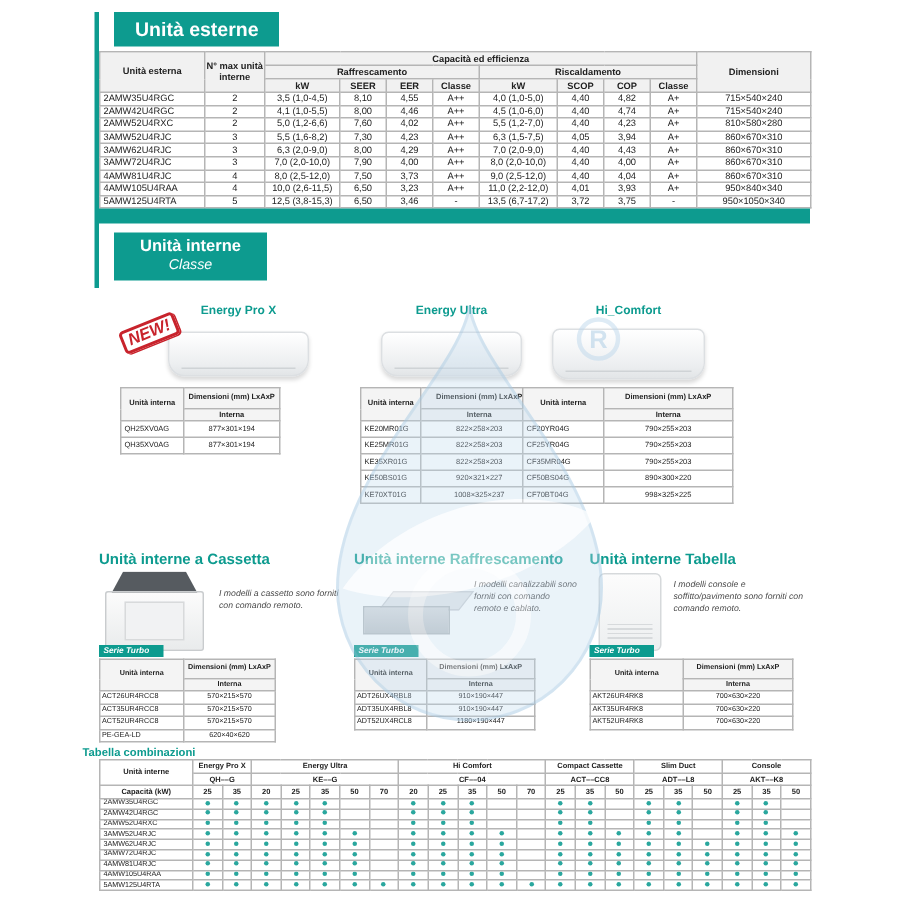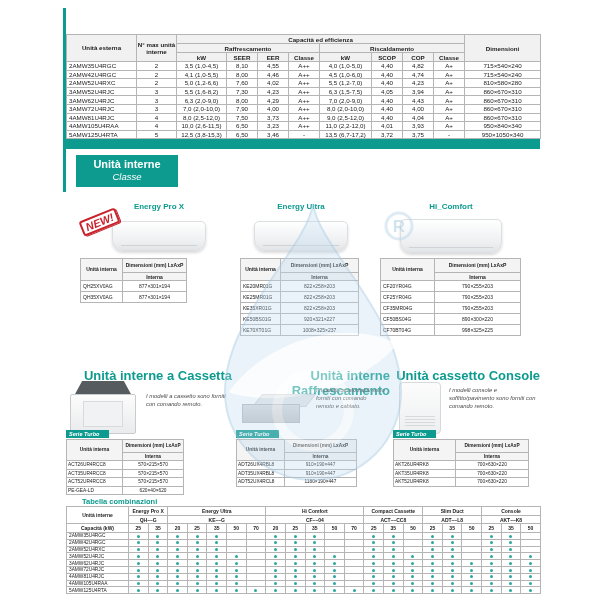--- a/index.html
+++ b/index.html
@@ -22,21 +22,21 @@
   #outdoor-table td{height:7.6px;background:#fff;}
   #outdoor-table td.left{text-align:left;padding-left:2px;}
 
   .teal-bar{position:absolute;left:66px;top:139px;width:474px;height:10px;background:var(--teal,#0d9b8f);}
 
   
   #families{position:absolute;left:0;top:202px;width:600px;height:160px;}
   .family{position:absolute;top:0;}
   #family-0{left:80px;width:158px;}
   #family-1{left:240px;width:122px;}
-  #family-2{left:380px;width:142px;}
+  #family-2{left:348px;width:142px;}
   .ftitle{font-size:8px;font-weight:bold;color:var(--teal,#0d9b8f);text-align:center;margin-bottom:3px;}
   .fimg{height:44px;position:relative;display:flex;align-items:center;justify-content:center;}
   .wall-unit{width:92px;height:28px;background:linear-gradient(180deg,#ffffff,#eceef0 75%,#e2e5e7);
              border:1px solid #dcdfe2;border-radius:5px 5px 11px 11px;box-shadow:0 2px 3px rgba(0,0,0,.15);position:relative;}
   .wall-unit::after{content:"";position:absolute;bottom:4px;left:8px;right:8px;height:1px;background:#cfd3d6;}
   .wall-unit.big{width:100px;height:32px;}
   .new-badge{position:absolute;left:0px;top:0px;transform:rotate(-22deg);color:var(--red,#c8232c);
              border:2px solid var(--red,#c8232c);border-radius:3px;padding:0 3px;font-weight:bold;
              font-style:italic;font-size:11px;background:rgba(255,255,255,.88);box-shadow:1px 1px 0 var(--red,#c8232c);z-index:3;}
   .ftable{font-size:5px;background:#fff;}
@@ -50,21 +50,21 @@
   #watermark{position:absolute;left:195px;top:196px;width:235px;height:300px;opacity:.5;pointer-events:none;z-index:4;}
   .wm-fill{fill:var(--wm,#bed8ec);}
   .wm-stroke{stroke:var(--wm,#bed8ec);}
 
   
   #specials{position:absolute;left:66px;top:368px;width:474px;height:132px;}
   .sblock{position:absolute;top:0;height:132px;}
   #sblock-0{left:0;width:166px;}
   #sblock-1{left:170px;width:154px;}
   #sblock-2{left:327px;width:147px;}
-  .stitle{font-size:13px;font-weight:bold;color:var(--teal,#0d9b8f);text-align:right;}
+  .stitle{font-size:10px;font-weight:bold;color:var(--teal,#0d9b8f);text-align:left;}
   .sdesc{position:absolute;font-size:5.8px;font-style:italic;color:#4a4a4a;line-height:1.4;white-space:normal;}
   .serie-tag{position:absolute;top:62px;left:0;background:var(--teal,#0d9b8f);color:#fff;
              font-size:5.5px;font-weight:bold;font-style:italic;padding:1px 10px 1px 3px;}
   .stable{position:absolute;top:71px;font-size:4.8px;background:#fff;}
   .stable th{background:#f4f4f4;font-size:4.8px;}
   .stable .hdim{height:12px;}
   .stable .hsub{height:7px;}
   .stable td{height:7.5px;}
   .stable td.left{text-align:left;padding-left:1px;}
 
@@ -80,37 +80,40 @@
   .duct .top{position:absolute;left:10px;top:0;width:52px;height:11px;background:#e6e8ea;border:1px solid #cfd2d5;
              transform:skewX(-38deg);transform-origin:bottom left;}
   .duct .front{position:absolute;left:0;top:10px;width:56px;height:17px;background:linear-gradient(#dadcde,#c3c7ca);
              border:1px solid #b8bcbf;}
   .console-unit{position:absolute;left:6px;top:14px;width:40px;height:50px;background:linear-gradient(180deg,#fcfcfc,#edeff0);
              border:1px solid #d6d9db;border-radius:4px;}
   .console-unit::after{content:"";position:absolute;left:5px;right:5px;bottom:6px;height:11px;
              background:repeating-linear-gradient(180deg,#d7dadc 0 1px,transparent 1px 3px);}
 
   
-  #comb-title{position:absolute;left:82px;top:497px;font-size:7.5px;font-weight:bold;color:var(--teal,#0d9b8f);}
+  #comb-title{position:absolute;left:55px;top:497px;font-size:7.5px;font-weight:bold;color:var(--teal,#0d9b8f);}
   #comb-table{position:absolute;left:66px;top:506px;width:474px;font-size:5px;background:#fff;border:1px solid #777;}
   #comb-table th{font-size:5px;background:#fff;}
   #comb-table thead tr:nth-child(1) th{height:8px;}
   #comb-table thead tr:nth-child(2) th{height:7px;}
   #comb-table thead tr:nth-child(3) th{height:8px;}
   #comb-table td{height:5.8px;line-height:5px;}
   #comb-table .model{text-align:left;padding-left:2px;font-weight:normal;font-size:4.8px;}
   .dot{display:inline-block;width:3px;height:3px;border-radius:50%;background:var(--dot,#2aa79e);vertical-align:middle;}
 </style>
 </head>
 <body>
 
 <div class="page">
 
   <div class="spine"></div>
 
+  <div class="sec-box" id="outdoor-box">
+    <span>Unità esterne</span>
+  </div>
 
   <table id="outdoor-table">
     <colgroup>
       <col style="width:70px">
         <col style="width:40px">
         <col style="width:50px">
         <col style="width:31px">
       <col style="width:31px">
         <col style="width:31px">
         <col style="width:52px">
@@ -475,21 +478,21 @@
               <td>910×190×447</td>
             </tr>
             <tr>
               <td class="left">ADT52UX4RCL8</td>
               <td>1180×190×447</td>
             </tr>
           </tbody>
         </table>
       </div>
       <div class="sblock" id="sblock-2">
-        <div class="stitle">Unità cassetto Console</div>
+        <div class="stitle">Unità interne Tabella</div>
         <div class="console-unit"></div>
         <div class="sdesc" style="left: 56px; top: 18px; width: 88px;">I modelli console e soffitto/pavimento sono forniti con comando remoto.</div>
         <div class="serie-tag">Serie Turbo</div>
         <table class="stable" style="width: 135px;">
           <colgroup>
             <col style="width:62px">
             <col style="width:73px">
           </colgroup>
           <thead>
             <tr>

